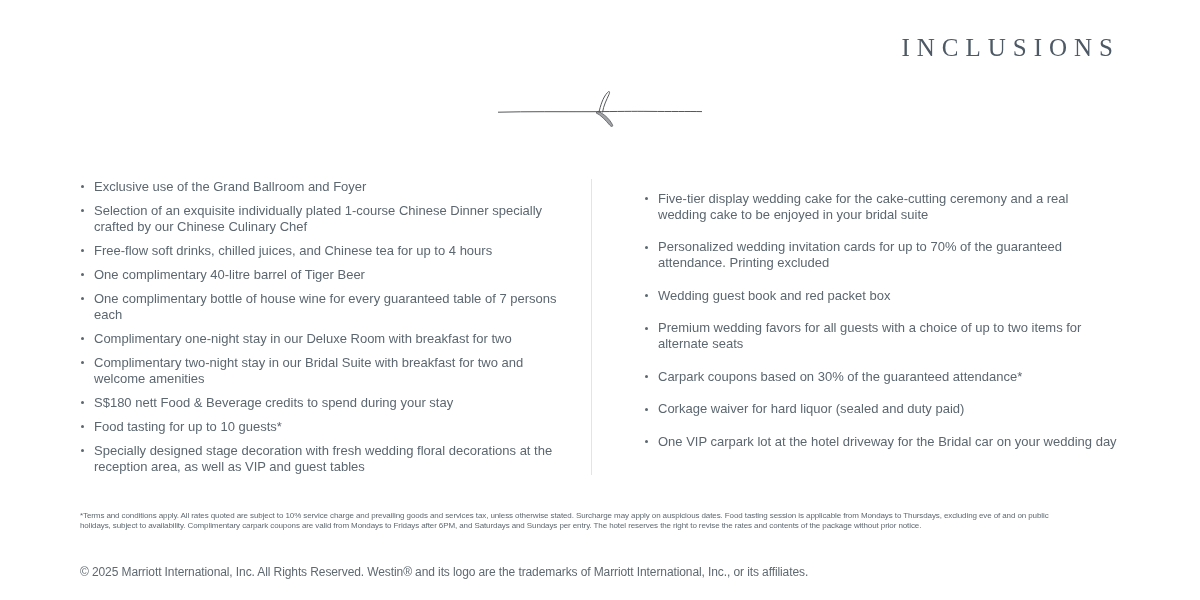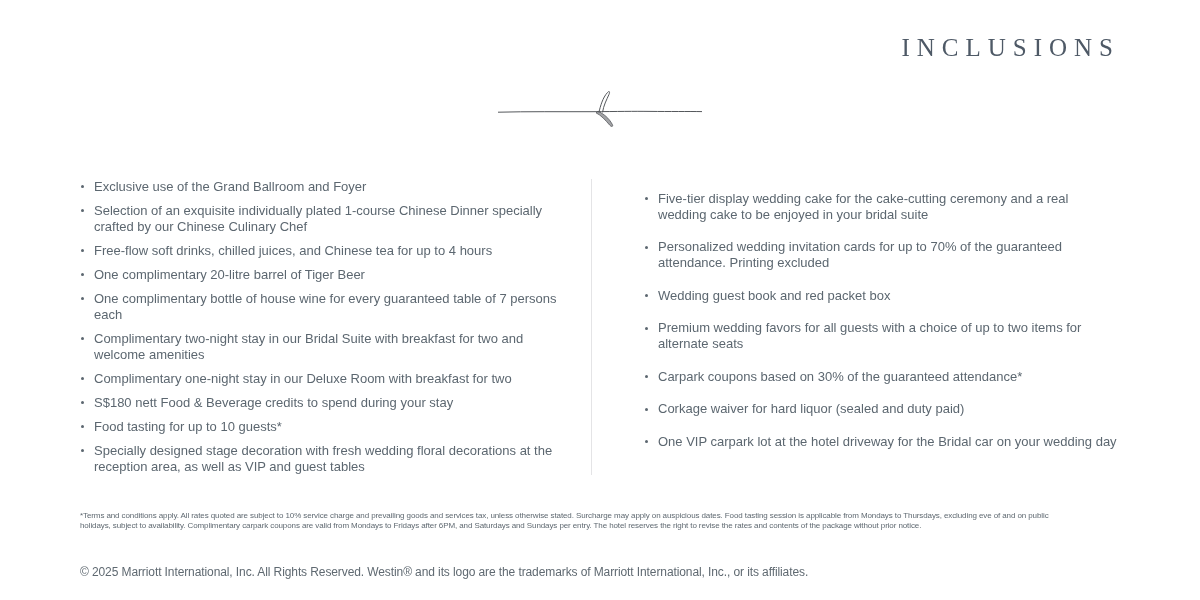--- a/index.html
+++ b/index.html
@@ -106,24 +106,24 @@
       <path d="M100,26.2 C105.5,28.8 111,33 114.4,39.6 C115.4,41.6 113.6,42.2 111.8,40.2 C107.6,35.4 103.4,30.4 98,27.8 Z" stroke="#55585c" stroke-width="0.8" fill="#55585c" fill-opacity="0.55"></path>
     </svg>
   </div>
 
   <div class="columns">
     <div class="col-left">
       <ul class="inclusions">
           <li>Exclusive use of the Grand Ballroom and Foyer</li>
           <li>Selection of an exquisite individually plated 1-course Chinese Dinner specially crafted by our Chinese Culinary Chef</li>
           <li>Free-flow soft drinks, chilled juices, and Chinese tea for up to 4 hours</li>
-          <li>One complimentary 20-litre barrel of Tiger Beer</li>
+          <li>One complimentary 40-litre barrel of Tiger Beer</li>
           <li>One complimentary bottle of house wine for every guaranteed table of 7 persons each</li>
+          <li>Complimentary one-night stay in our Deluxe Room with breakfast for two</li>
           <li>Complimentary two-night stay in our Bridal Suite with breakfast for two and welcome amenities</li>
-          <li>Complimentary one-night stay in our Deluxe Room with breakfast for two</li>
           <li>S$180 nett Food &amp; Beverage credits to spend during your stay</li>
           <li>Food tasting for up to 10 guests*</li>
           <li>Specially designed stage decoration with fresh wedding floral decorations at the reception area, as well as VIP and guest tables</li>
         </ul>
     </div>
     <div class="col-divider"></div>
     <div class="col-right">
       <ul class="inclusions">
           <li>Five-tier display wedding cake for the cake-cutting ceremony and a real wedding cake to be enjoyed in your bridal suite</li>
           <li>Personalized wedding invitation cards for up to 70% of the guaranteed attendance. Printing excluded</li>

